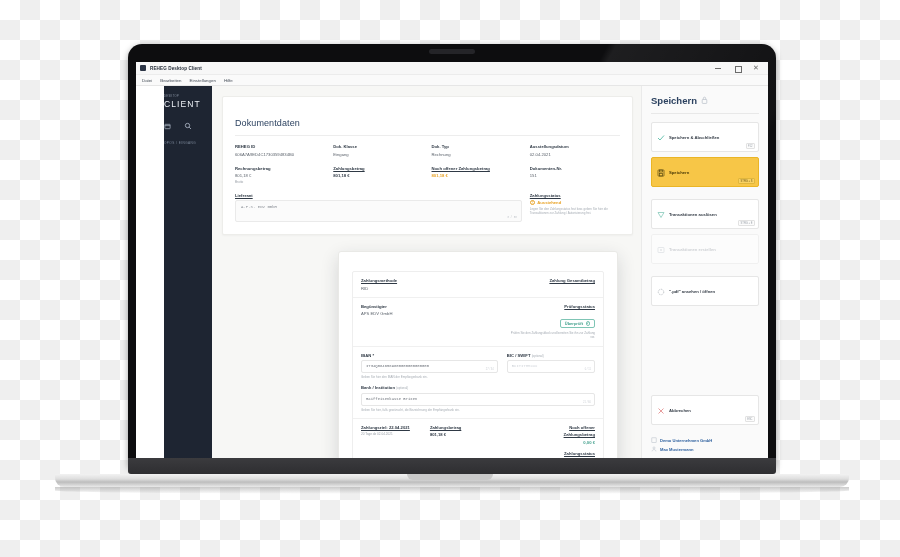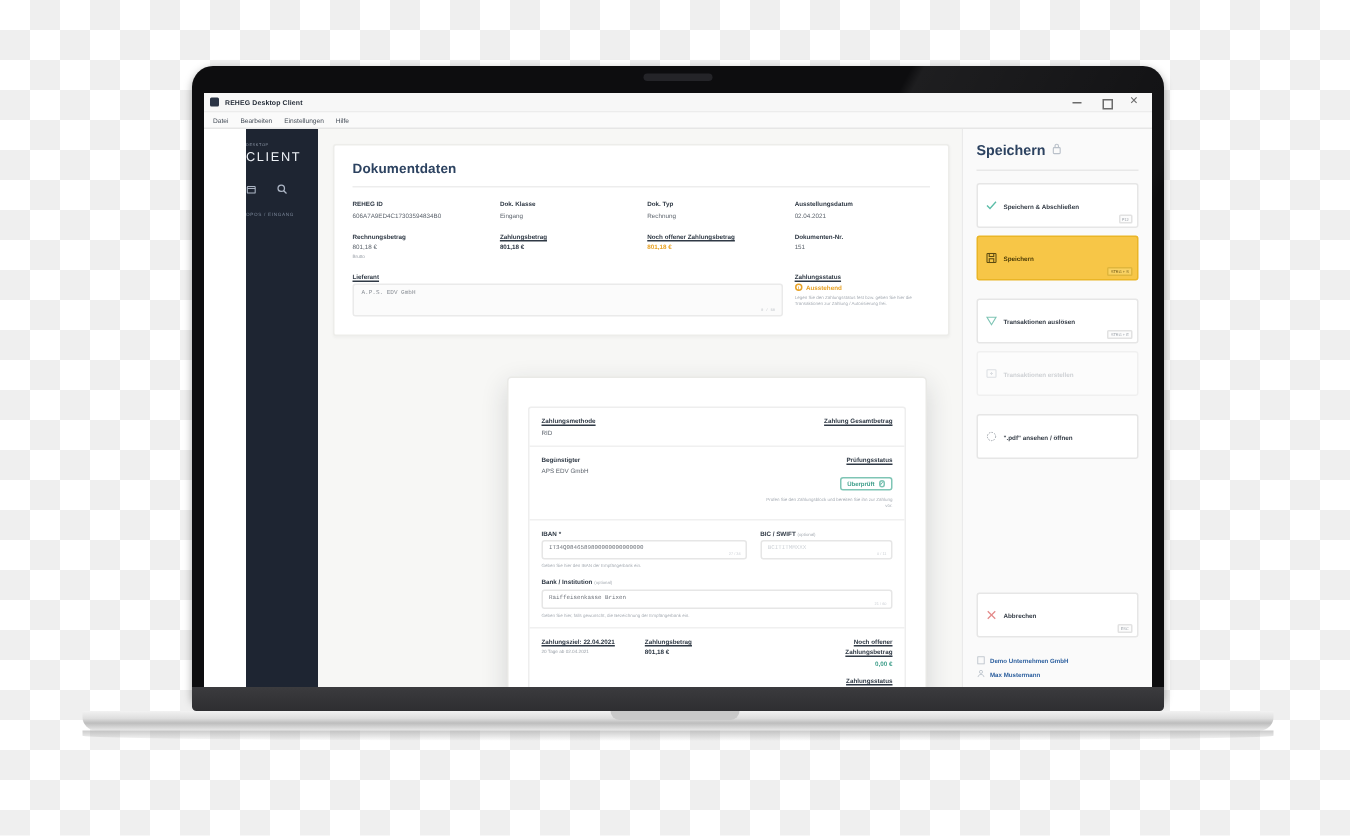--- a/index.html
+++ b/index.html
@@ -101,21 +101,21 @@
   .sidebar-fill { flex:1; }
 
   
   .main {
     flex:1; background:#f7f7f5; position:relative; min-width:0; overflow:hidden;
   }
   .card-doc {
     margin:10px 8px 0 10px; background:#fff; border:1px solid #ededea;
     border-radius:2px; padding:10px 12px 12px 12px; box-shadow:0 1px 2px rgba(0,0,0,.035);
   }
-  .card-title { font-size:9px; font-weight:bold; color:#2c4260; letter-spacing:.1px; }
+  .card-title { font-size:9px; font-weight:normal; color:#2c4260; letter-spacing:.1px;margin-top:11px; }
   .hr { height:1px; background:#ededed; margin:7px 0 8px 0; }
 
   .grid4 { display:grid; grid-template-columns:1fr 1fr 1fr 1fr; gap:9px 8px; }
   .fld-label {
     font-size:4.2px; font-weight:bold; color:#2f3945; margin-bottom:2.5px;
   }
   .fld-label.u { text-decoration:underline; text-underline-offset:1px; }
   .fld-val { font-size:4.2px; color:#5d646d; }
   .fld-val.b { font-weight:bold; color:#2f3945; }
   .fld-val.orange { color:#e8a225; font-weight:bold; }

